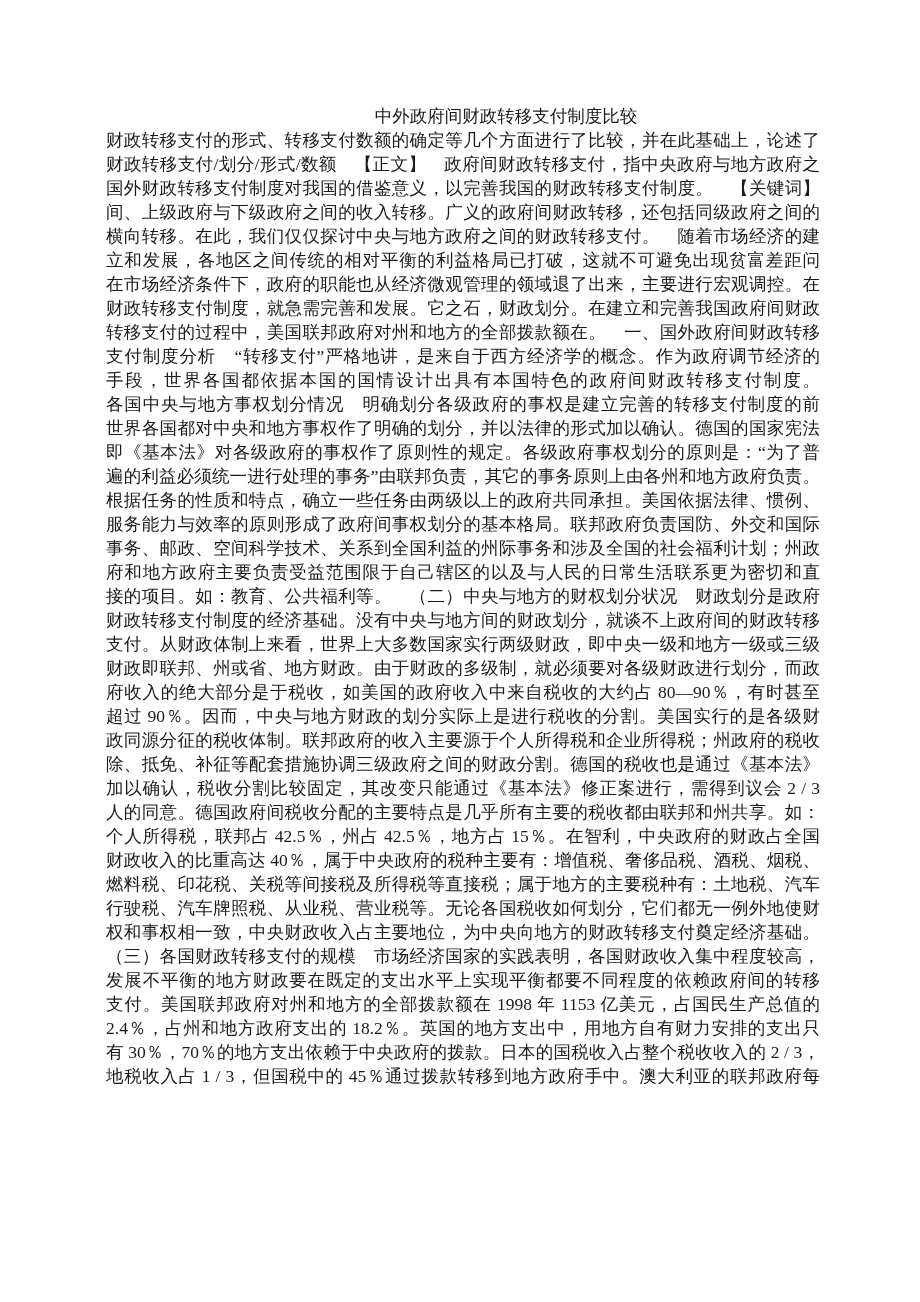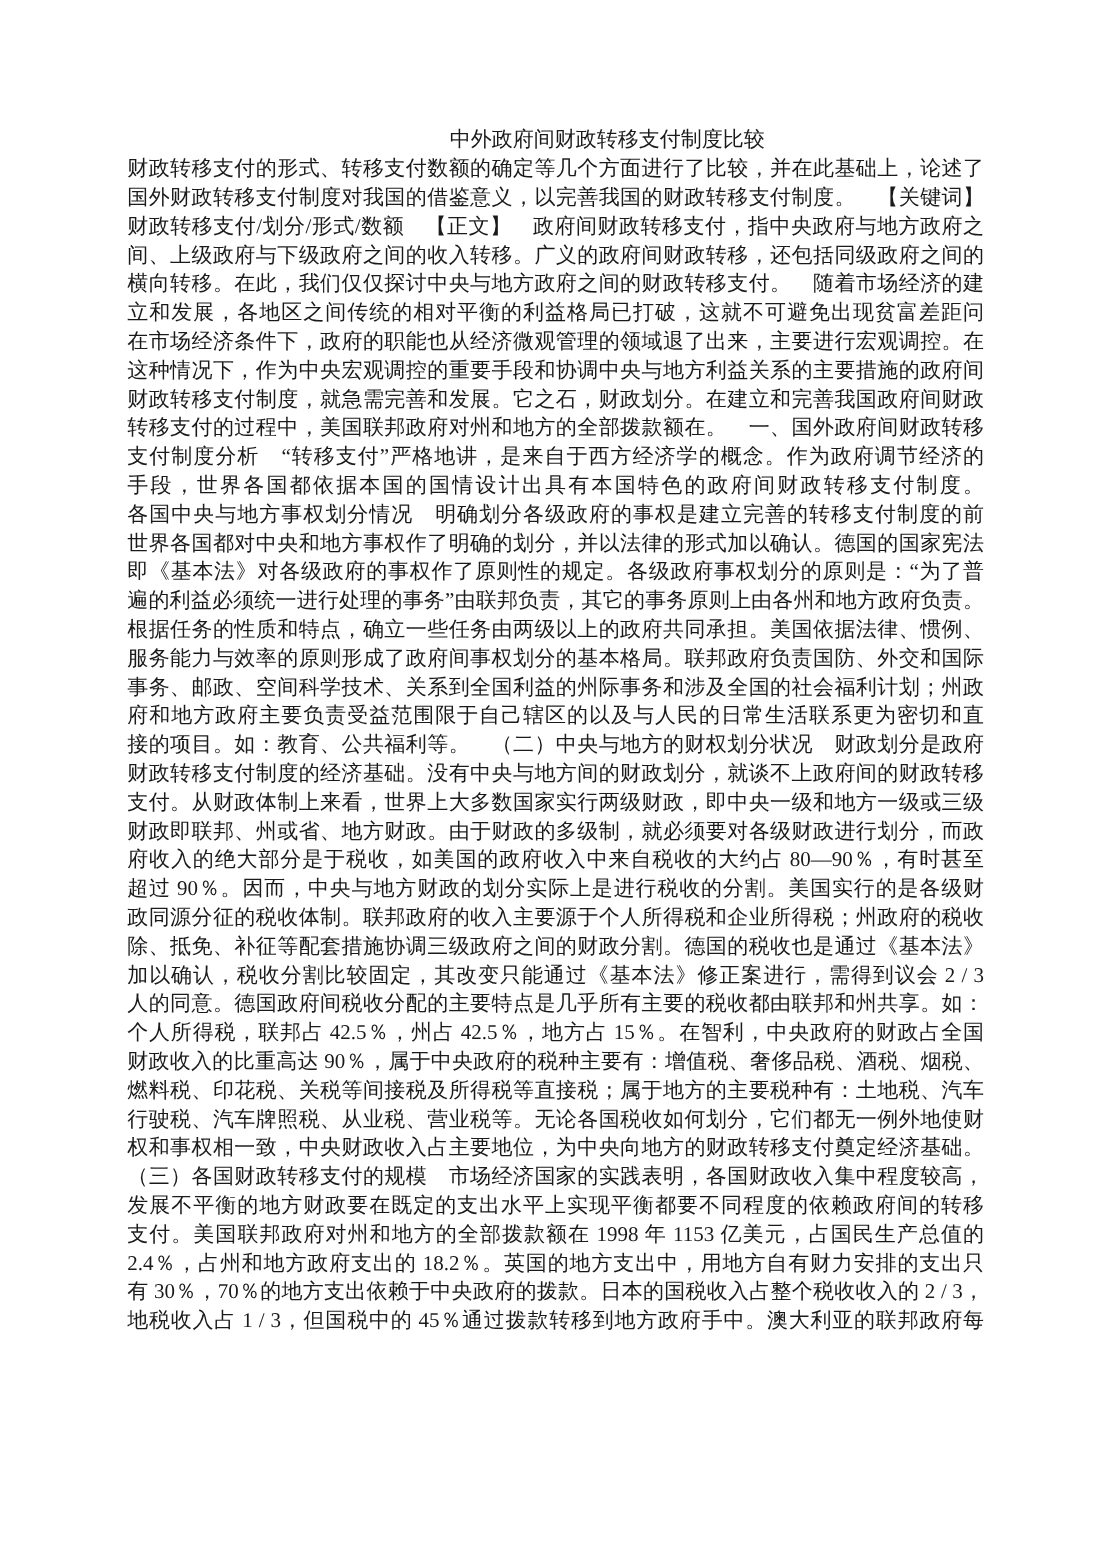--- a/index.html
+++ b/index.html
@@ -35,27 +35,26 @@
     overflow: hidden;
   }
 </style>
 </head>
 <body style="background: rgb(255, 255, 255); color: rgb(26, 26, 26);">
 
 <div class="doc">
   <div class="title">中外政府间财政转移支付制度比较</div>
   <div class="body-lines" id="doc-body">
       <div class="line">财政转移支付的形式、转移支付数额的确定等几个方面进行了比较，并在此基础上，论述了</div>
+      <div class="line">财政转移支付/划分/形式/数额　【正文】　政府间财政转移支付，指中央政府与地方政府之</div>
       <div class="line">国外财政转移支付制度对我国的借鉴意义，以完善我国的财政转移支付制度。　【关键词】</div>
-      <div class="line">财政转移支付/划分/形式/数额　【正文】　政府间财政转移支付，指中央政府与地方政府之</div>
       <div class="line">间、上级政府与下级政府之间的收入转移。广义的政府间财政转移，还包括同级政府之间的</div>
       <div class="line">横向转移。在此，我们仅仅探讨中央与地方政府之间的财政转移支付。　随着市场经济的建</div>
       <div class="line">立和发展，各地区之间传统的相对平衡的利益格局已打破，这就不可避免出现贫富差距问题。</div>
       <div class="line">在市场经济条件下，政府的职能也从经济微观管理的领域退了出来，主要进行宏观调控。在</div>
-      <div class="line">这种情况下，作为中央宏观调控的重要手段和协调中央与地方利益关系的主要措施的政府间</div>
       <div class="line">财政转移支付制度，就急需完善和发展。它之石，财政划分。在建立和完善我国政府间财政</div>
       <div class="line">转移支付的过程中，美国联邦政府对州和地方的全部拨款额在。　一、国外政府间财政转移</div>
       <div class="line">支付制度分析　“转移支付”严格地讲，是来自于西方经济学的概念。作为政府调节经济的</div>
       <div class="line">手段，世界各国都依据本国的国情设计出具有本国特色的政府间财政转移支付制度。　（一）</div>
       <div class="line">各国中央与地方事权划分情况　明确划分各级政府的事权是建立完善的转移支付制度的前提。</div>
       <div class="line">世界各国都对中央和地方事权作了明确的划分，并以法律的形式加以确认。德国的国家宪法</div>
       <div class="line">即《基本法》对各级政府的事权作了原则性的规定。各级政府事权划分的原则是：“为了普</div>
       <div class="line">遍的利益必须统一进行处理的事务”由联邦负责，其它的事务原则上由各州和地方政府负责。</div>
       <div class="line">根据任务的性质和特点，确立一些任务由两级以上的政府共同承担。美国依据法律、惯例、</div>
       <div class="line">服务能力与效率的原则形成了政府间事权划分的基本格局。联邦政府负责国防、外交和国际</div>
@@ -65,21 +64,21 @@
       <div class="line">财政转移支付制度的经济基础。没有中央与地方间的财政划分，就谈不上政府间的财政转移</div>
       <div class="line">支付。从财政体制上来看，世界上大多数国家实行两级财政，即中央一级和地方一级或三级</div>
       <div class="line">财政即联邦、州或省、地方财政。由于财政的多级制，就必须要对各级财政进行划分，而政</div>
       <div class="line">府收入的绝大部分是于税收，如美国的政府收入中来自税收的大约占 80—90％，有时甚至</div>
       <div class="line">超过 90％。因而，中央与地方财政的划分实际上是进行税收的分割。美国实行的是各级财</div>
       <div class="line">政同源分征的税收体制。联邦政府的收入主要源于个人所得税和企业所得税；州政府的税收</div>
       <div class="line">除、抵免、补征等配套措施协调三级政府之间的财政分割。德国的税收也是通过《基本法》</div>
       <div class="line">加以确认，税收分割比较固定，其改变只能通过《基本法》修正案进行，需得到议会 2 / 3</div>
       <div class="line">人的同意。德国政府间税收分配的主要特点是几乎所有主要的税收都由联邦和州共享。如：</div>
       <div class="line">个人所得税，联邦占 42.5％，州占 42.5％，地方占 15％。在智利，中央政府的财政占全国</div>
-      <div class="line">财政收入的比重高达 90％，属于中央政府的税种主要有：增值税、奢侈品税、酒税、烟税、</div>
+      <div class="line">财政收入的比重高达 40％，属于中央政府的税种主要有：增值税、奢侈品税、酒税、烟税、</div>
       <div class="line">燃料税、印花税、关税等间接税及所得税等直接税；属于地方的主要税种有：土地税、汽车</div>
       <div class="line">行驶税、汽车牌照税、从业税、营业税等。无论各国税收如何划分，它们都无一例外地使财</div>
       <div class="line">权和事权相一致，中央财政收入占主要地位，为中央向地方的财政转移支付奠定经济基础。</div>
       <div class="line">（三）各国财政转移支付的规模　市场经济国家的实践表明，各国财政收入集中程度较高，</div>
       <div class="line">发展不平衡的地方财政要在既定的支出水平上实现平衡都要不同程度的依赖政府间的转移</div>
       <div class="line">支付。美国联邦政府对州和地方的全部拨款额在 1998 年 1153 亿美元，占国民生产总值的</div>
       <div class="line">2.4％，占州和地方政府支出的 18.2％。英国的地方支出中，用地方自有财力安排的支出只</div>
       <div class="line">有 30％，70％的地方支出依赖于中央政府的拨款。日本的国税收入占整个税收收入的 2 / 3，</div>
       <div class="line">地税收入占 1 / 3，但国税中的 45％通过拨款转移到地方政府手中。澳大利亚的联邦政府每</div>
     </div>

